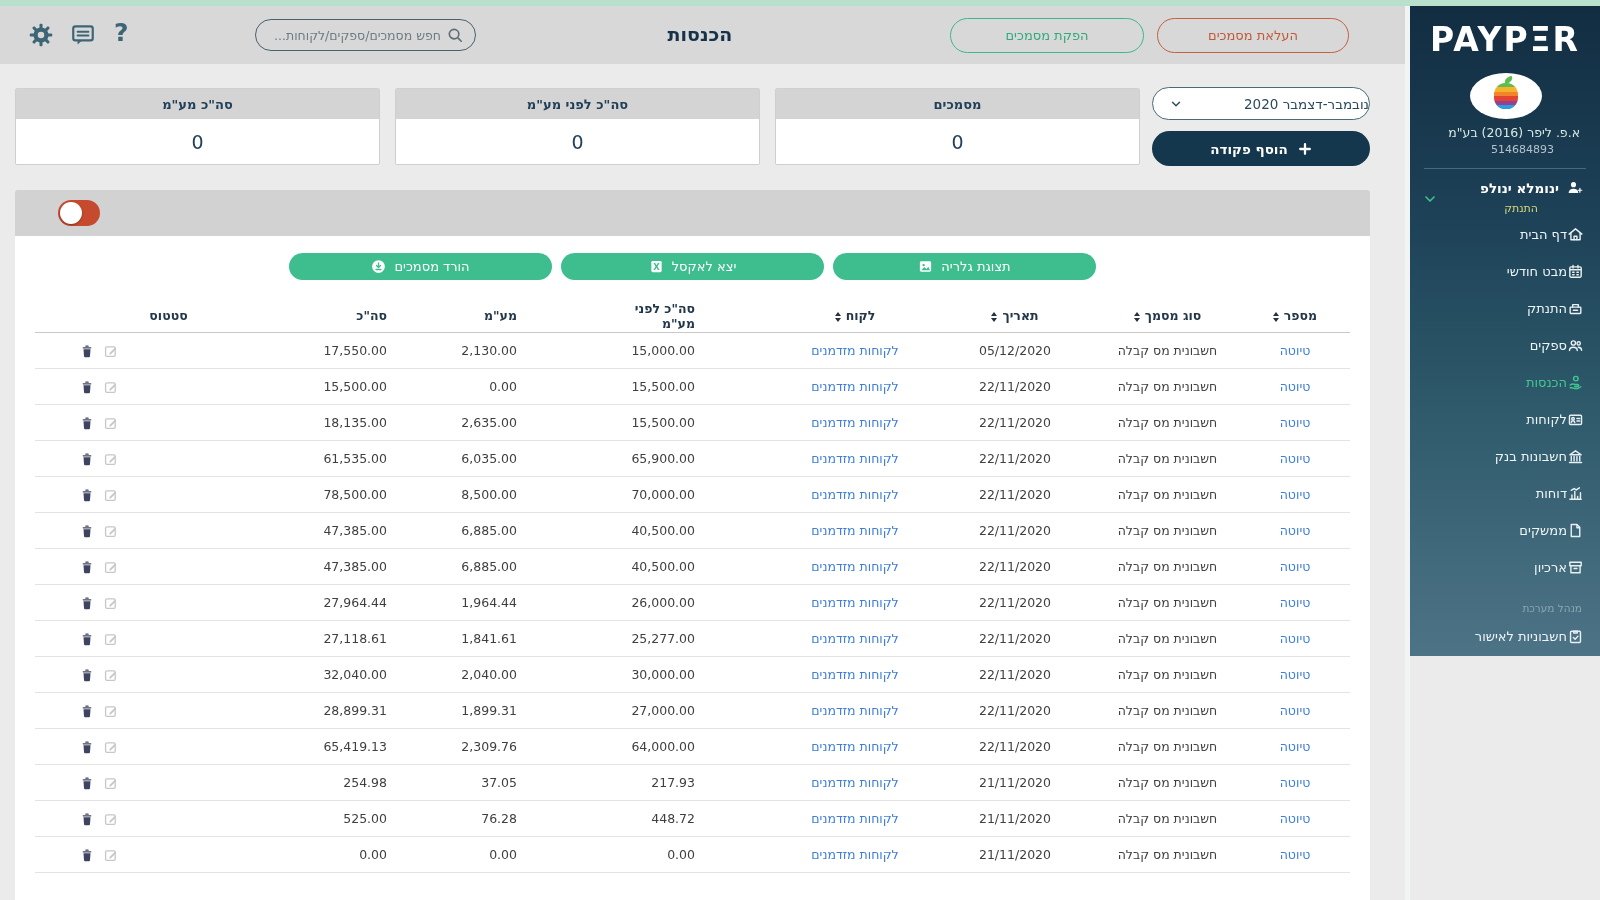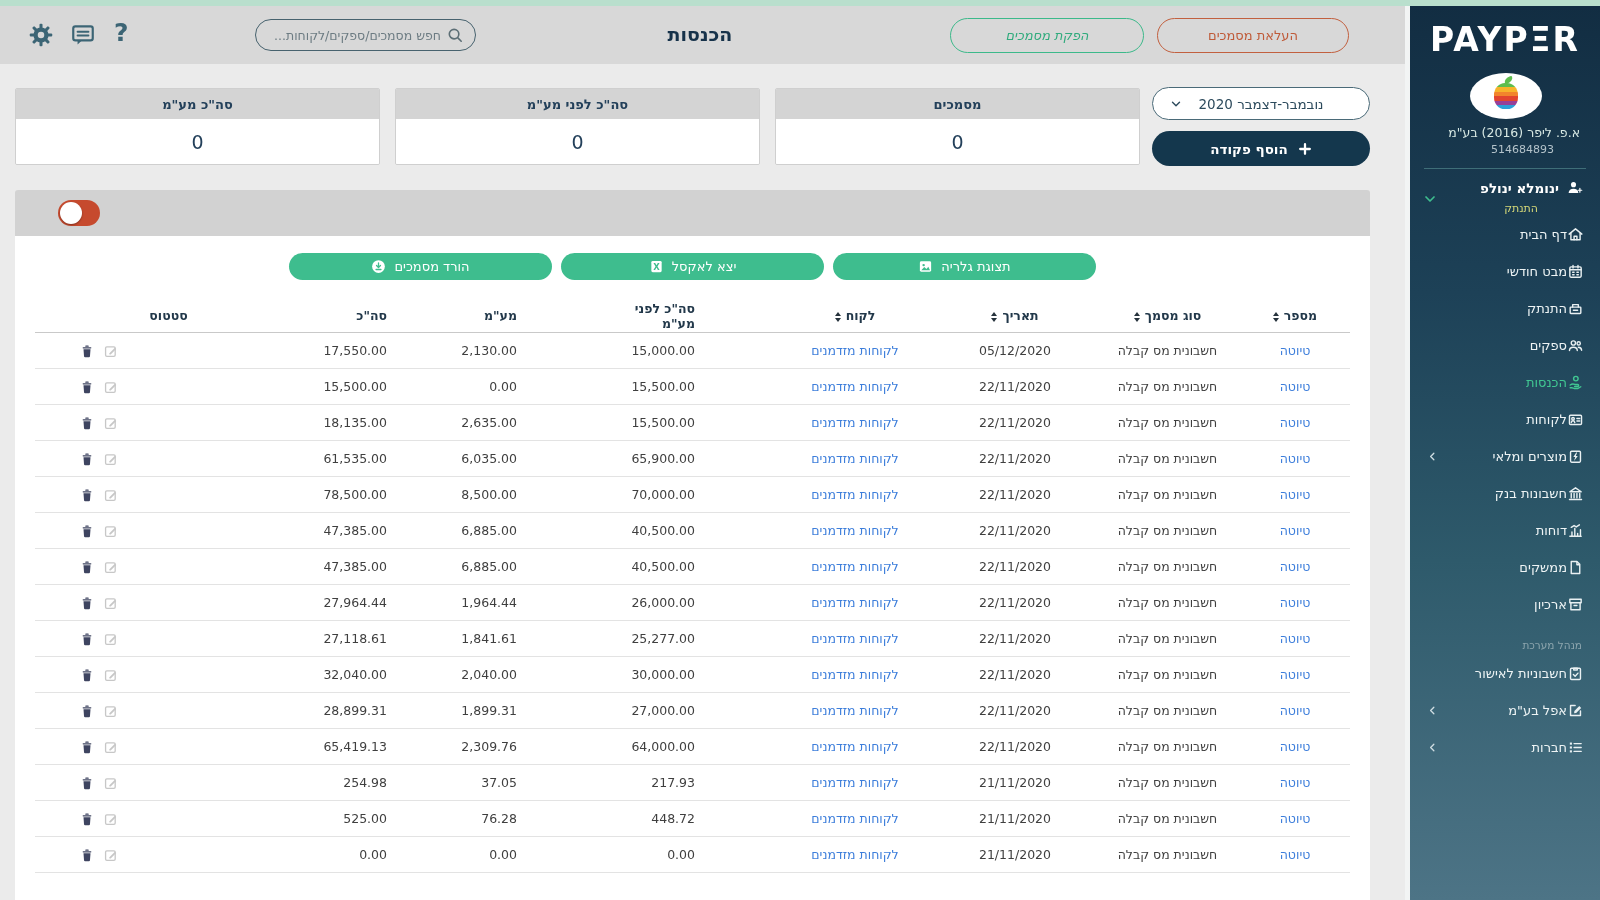--- a/index.html
+++ b/index.html
@@ -19,30 +19,30 @@
   .tb-icon { position:absolute; top:16px; width:26px; height:26px; cursor:pointer; }
   .tb-gear { left:28px; }
   .tb-comment { left:70px; }
   .tb-help { left:114px; top:12px; font-size:25px; font-weight:bold; color:#3c6575; width:auto; height:auto; }
   .searchbox { position:absolute; left:255px; top:13px; width:221px; height:32px; border:1.5px solid #47626e; border-radius:16px; }
   .searchbox input { position:absolute; inset:0; width:100%; height:100%; background:transparent; border:none; outline:none; border-radius:16px; padding:0 34px 0 14px; font-family:inherit; font-size:12.5px; color:#3a4a52; direction:rtl; }
   .searchbox input::placeholder { color:#6d7c83; }
   .searchbox .mag { position:absolute; right:10px; top:6px; width:19px; height:19px; }
   .page-title { position:absolute; left:600px; top:17px; width:200px; text-align:center; font-size:19px; font-weight:bold; color:#16324a; }
   .pill-btn { position:absolute; top:12px; height:35px; border-radius:18px; background:transparent; border-width:1.6px; border-style:solid; font-family:inherit; font-size:13px; cursor:pointer; }
-  .btn-generate { left:950px; width:194px; border-color:#3cb98a; color:#31ab7d;font-style:italic; }
+  .btn-generate { left:950px; width:194px; border-color:#3cb98a; color:#31ab7d; }
   .btn-upload { left:1157px; width:192px; border-color:#c2603f; color:#bf5a38; }
 
   
   .cards { position:absolute; left:15px; top:82px; width:1125px; display:flex; gap:15px; }
   .card { flex:1; border:1px solid #cfcfcf; border-radius:2px; overflow:hidden; }
   .card-head { height:30px; background:#d4d4d4; display:flex; align-items:center; justify-content:center; font-size:13px; font-weight:bold; color:#23405a; }
   .card-body { height:45px; background:#fff; display:flex; align-items:center; justify-content:center; font-size:19px; color:#23405a; }
 
-  .period-select { position:absolute; left:1152px; top:81px; width:218px; height:33px; background:#fff; border:1.5px solid #4a6a78; border-radius:17px; display:flex; align-items:center; justify-content:center; gap:10px; font-size:13.5px; color:#2c4a5c; cursor:pointer; }
+  .period-select { position:absolute; left:1152px; top:81px; width:218px; height:33px; background:#fff; border:1.5px solid #4a6a78; border-radius:17px; display:flex; align-items:center; gap:10px; font-size:13.5px; color:#2c4a5c; cursor:pointer; }
   .period-select svg { position:absolute; left:16px; top:9px; }
   .add-order { position:absolute; left:1152px; top:125px; width:218px; height:35px; background:#14374d; border:none; border-radius:18px; color:#fff; font-family:inherit; font-size:13.5px; font-weight:bold; cursor:pointer; display:flex; align-items:center; justify-content:center; gap:10px; }
 
   
   .toggle-bar { position:absolute; left:15px; top:184px; width:1355px; height:46px; background:#d2d2d2; border-radius:3px 3px 0 0; }
   .switch { position:absolute; left:43px; top:10px; width:42px; height:26px; border-radius:13px; background:#c64a2e; cursor:pointer; }
   .switch .knob { position:absolute; left:2px; top:2px; width:22px; height:22px; border-radius:50%; background:#fff; box-shadow:0 1px 2px rgba(0,0,0,.35); }
 
   
   .panel { position:absolute; left:15px; top:230px; width:1355px; height:664px; background:#fff; }
@@ -61,21 +61,21 @@
   .c-status { text-align:center; padding-right:83px; }
   .c-act { text-align:left; padding-left:45px; white-space:nowrap; }
   table.docs a { color:#3d7edb; text-decoration:none; cursor:pointer; }
   .sort { display:inline-flex; flex-direction:column; align-items:center; gap:2px; margin-right:5px; vertical-align:middle; cursor:pointer; }
   .sort .tri-up { width:0; height:0; border-left:3.5px solid transparent; border-right:3.5px solid transparent; border-bottom:4.5px solid #26323c; }
   .sort .tri-down { width:0; height:0; border-left:3.5px solid transparent; border-right:3.5px solid transparent; border-top:4.5px solid #26323c; }
   .row-ico { display:inline-block; width:14px; height:14px; vertical-align:middle; cursor:pointer; }
   .row-ico + .row-ico { margin-right:6px; }
 
   
-  .sidebar { position:absolute; top:6px; right:0; width:190px; height:894px; background:linear-gradient(180deg,#122d42 0%,#1d4157 32%,#2e5a6b 62%,#4d7486 100%); color:#eef4f5; overflow:hidden; }
+  .sidebar { position:absolute; top:6px; right:0; width:190px; height:650px; background:linear-gradient(180deg,#122d42 0%,#1d4157 32%,#2e5a6b 62%,#4d7486 100%); color:#eef4f5; overflow:hidden; }
   .logo { text-align:center; padding-top:14px; font-size:33px; font-weight:bold; color:#fff; letter-spacing:2px; }
   .company { position:relative; padding:14px 20px 0; }
   .avatar { width:72px; height:46px; background:#fff; border-radius:50%; margin:0 38px 6px auto; display:flex; align-items:center; justify-content:center; }
   .apple { position:relative; width:24px; height:26px; border-radius:46% 46% 44% 44%;
     background:linear-gradient(180deg,#5ebd4e 0 17%,#f7b32b 17% 34%,#f2842c 34% 51%,#e2442f 51% 68%,#973f97 68% 84%,#2d9fd8 84% 100%); }
   .apple::before { content:""; position:absolute; top:-6px; left:10px; width:9px; height:6px; background:#5ebd4e; border-radius:80% 20% 80% 20%; transform:rotate(-20deg); }
   .company-name { text-align:right; font-size:12.5px; color:#d8e9e4; }
   .company-id { text-align:right; font-size:11px; color:#b4c3ca; padding:3px 26px 0 0; }
   .company-chevron { position:absolute; left:12px; top:132px; cursor:pointer; }
   .divider { height:1px; background:#3f6e78; margin:12px 14px 0; }
@@ -752,29 +752,20 @@
         </div>
 
         <div class="nav-item">
           <svg class="nav-ico" viewBox="0 0 24 24">
             <use href="#icon-customers"></use>
           </svg>
           <span>לקוחות</span>
 
         </div>
 
-        <div class="nav-item">
-          <svg class="nav-ico" viewBox="0 0 24 24">
-            <use href="#icon-products"></use>
-          </svg>
-          <span>מוצרים ומלאי</span>
-          <svg class="nav-chevron" viewBox="0 0 24 24">
-            <path d="M14.5 6 8.5 12l6 6" fill="none" stroke="currentColor" stroke-width="2.4" stroke-linecap="round" stroke-linejoin="round"></path>
-          </svg>
-        </div>
 
         <div class="nav-item">
           <svg class="nav-ico" viewBox="0 0 24 24">
             <use href="#icon-bank"></use>
           </svg>
           <span>חשבונות בנק</span>
 
         </div>
 
         <div class="nav-item">

